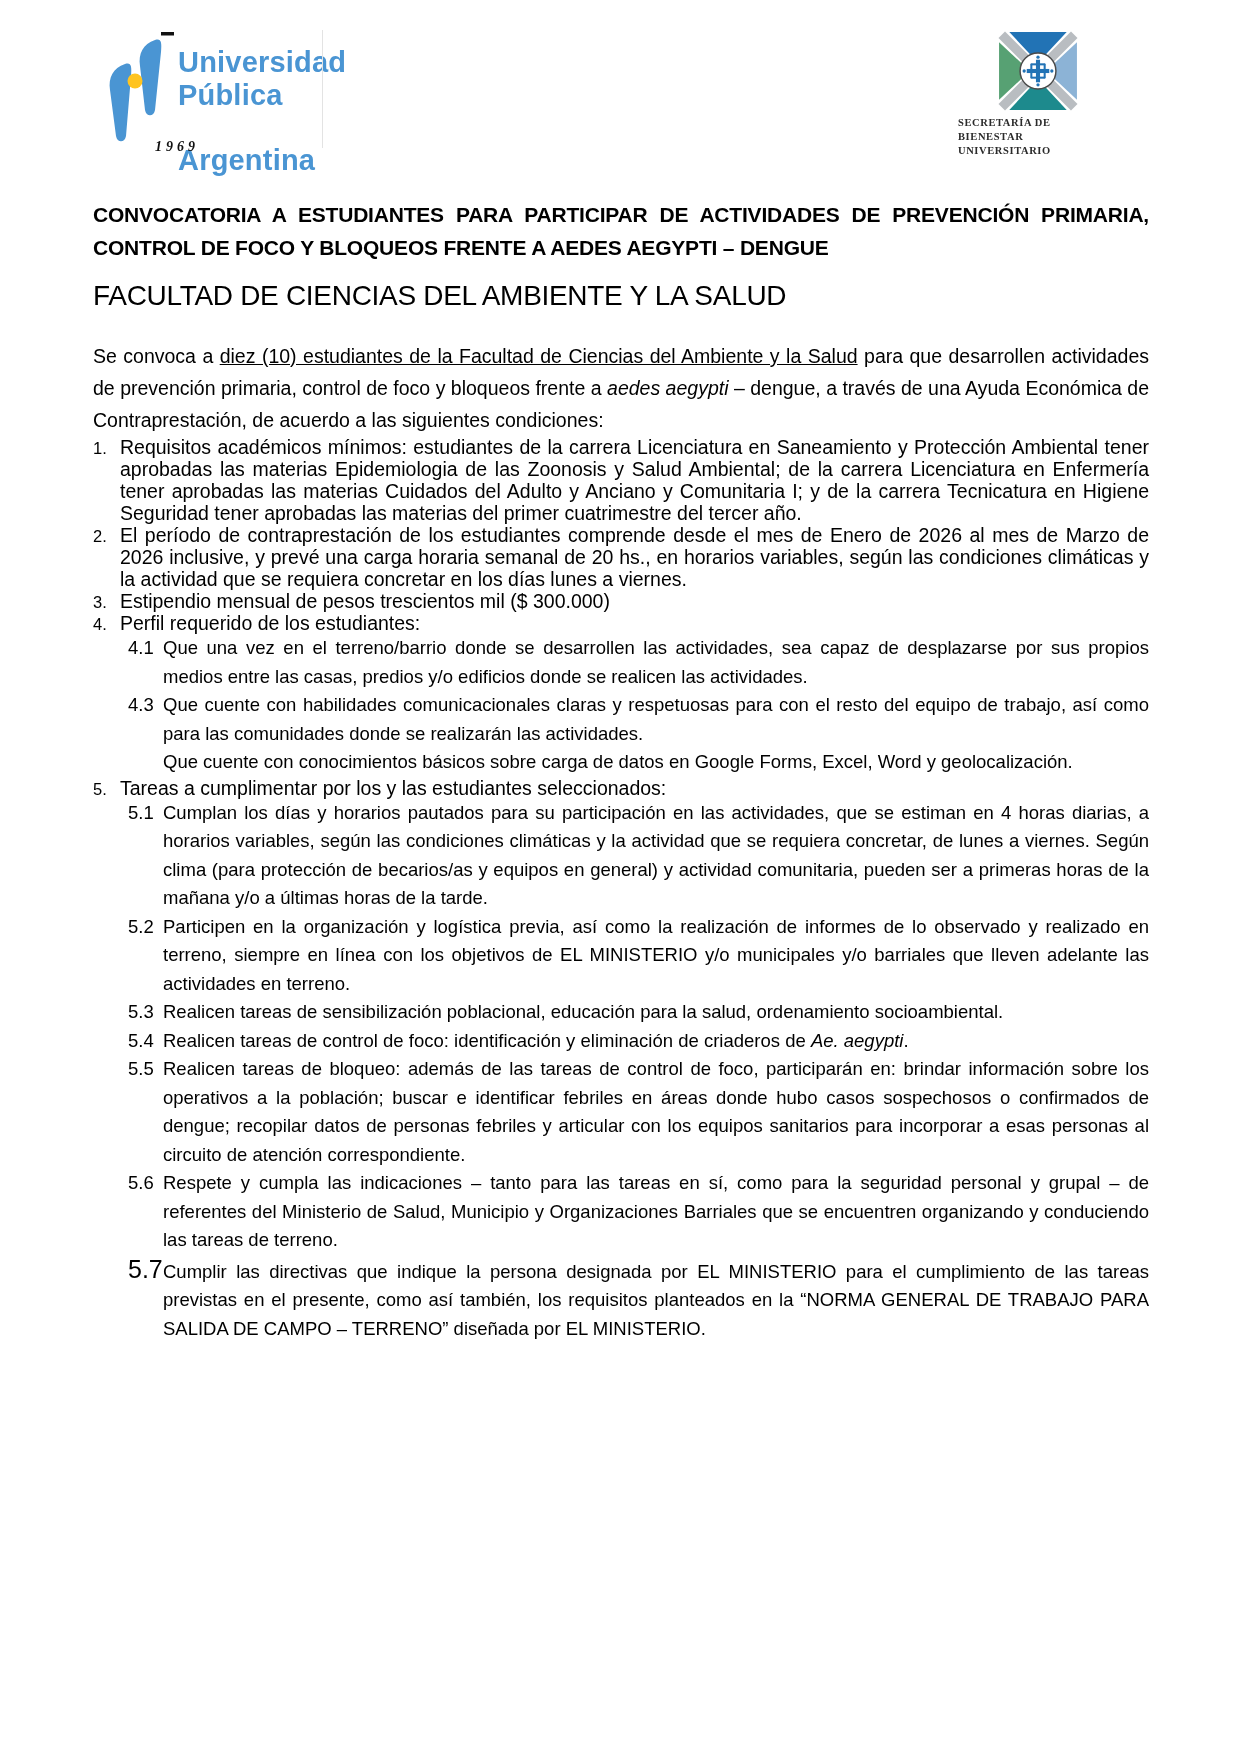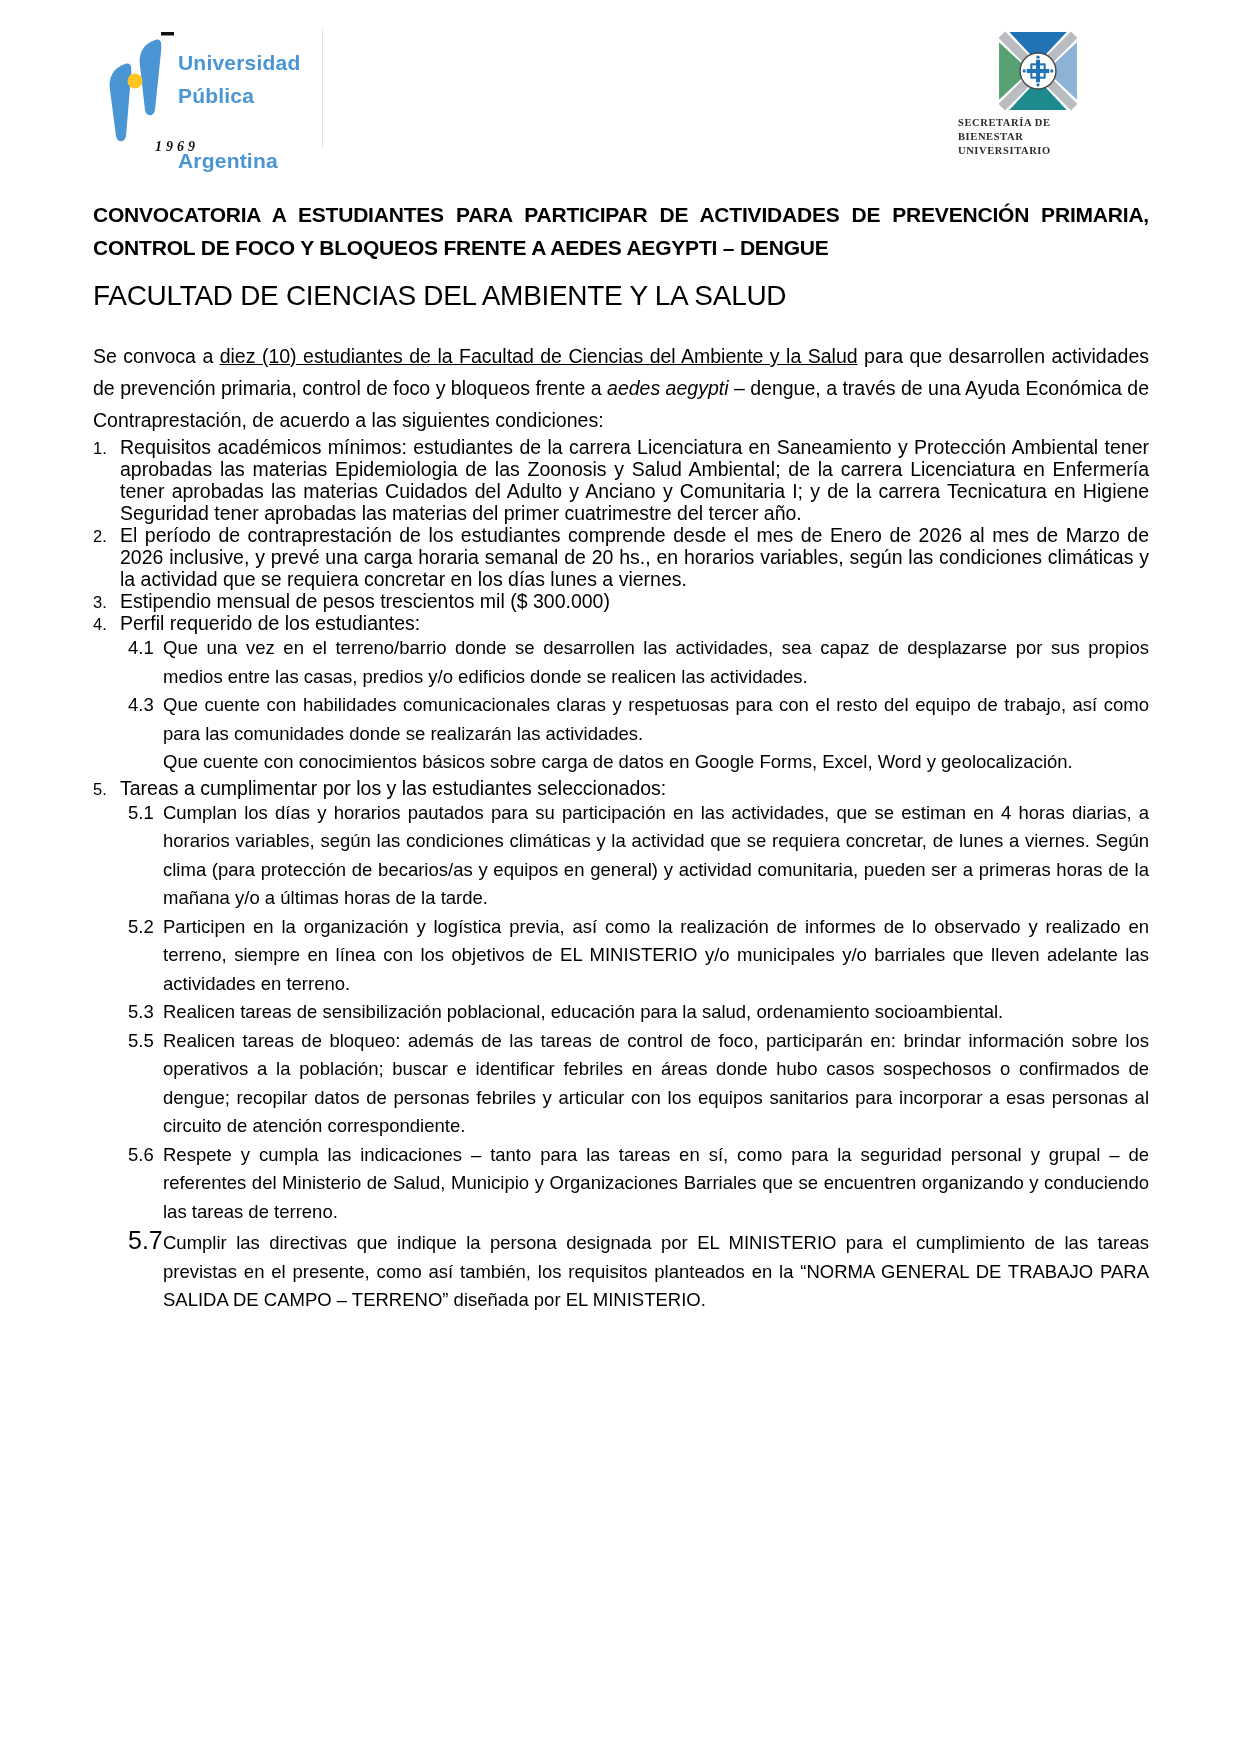--- a/index.html
+++ b/index.html
@@ -13,21 +13,21 @@
     font-family: "Liberation Sans", sans-serif;
     color: #000;
     overflow: hidden;
   }
 
   
   .hdr { position: absolute; top: 0; left: 0; right: 0; height: 170px; }
   .logo-left { position: absolute; left: 95px; top: 22px; width: 230px; height: 140px; }
   .logo-mark { position: absolute; left: 8px; top: 8px; }
   .logo-text { position: absolute; left: 83px; top: 24px; line-height: 33px;
-               font-weight: bold; font-size: 21px; color: #4a95d3; letter-spacing: 0.2px; }
+               font-weight: bold; font-size: 29px; color: #4a95d3; letter-spacing: 0.2px; }
   .logo-text .l3 { font-weight: 600; margin-top: 32px; }
   .logo-year { position: absolute; left: 60px; top: 117px; font-family: "Liberation Serif", serif;
                font-style: italic; font-weight: bold; font-size: 14px; letter-spacing: 4px; color: #111; }
   .hdr-rule { position: absolute; left: 322px; top: 30px; width: 1px; height: 118px; background: #e3e3e3; }
 
   .logo-right { position: absolute; left: 958px; top: 30px; width: 160px; height: 120px; text-align: left; }
   .seal-caption { margin-top: 4px; font-family: "Liberation Serif", serif; font-weight: 600;
                   font-size: 10.5px; line-height: 14px; color: #2b2b2b; letter-spacing: 0.6px; }
 
   
@@ -162,20 +162,24 @@
       </div>
       <div class="sub">
         <span class="sub-num">5.2</span>
         <div class="sub-body"><span>Participen en la organización y logística previa, así como la realización de informes de lo observado y realizado en terreno, siempre en línea con los objetivos de EL MINISTERIO y/o municipales y/o barriales que lleven adelante las actividades en terreno.</span></div>
       </div>
       <div class="sub">
         <span class="sub-num">5.3</span>
         <div class="sub-body"><span>Realicen tareas de sensibilización poblacional, educación para la salud, ordenamiento socioambiental.</span></div>
       </div>
       <div class="sub">
+        <span class="sub-num">5.4</span>
+        <div class="sub-body"><span>Realicen tareas de control de foco: identificación y eliminación de criaderos de </span><span class="italic">Ae. aegypti</span><span>.</span></div>
+      </div>
+      <div class="sub">
         <span class="sub-num">5.5</span>
         <div class="sub-body"><span>Realicen tareas de bloqueo: además de las tareas de control de foco, participarán en:  brindar información sobre los operativos a la población; buscar e identificar febriles en áreas donde hubo casos sospechosos o confirmados de dengue; recopilar datos de personas febriles y articular con los equipos sanitarios para incorporar a esas personas al circuito de atención correspondiente.</span></div>
       </div>
       <div class="sub">
         <span class="sub-num">5.6</span>
         <div class="sub-body"><span>Respete y cumpla las indicaciones – tanto para las tareas en sí, como para la seguridad personal y grupal – de referentes del Ministerio de Salud, Municipio y Organizaciones Barriales que se encuentren organizando y conduciendo las tareas de terreno.</span></div>
       </div>
       <div class="sub">
         <span class="sub-num num-lg">5.7</span>
         <div class="sub-body"><span>Cumplir las directivas que indique la persona designada por EL MINISTERIO para el cumplimiento de las tareas previstas en el presente, como así también, los requisitos planteados en la “NORMA GENERAL DE TRABAJO PARA SALIDA DE CAMPO – TERRENO” diseñada por EL MINISTERIO.</span></div>

